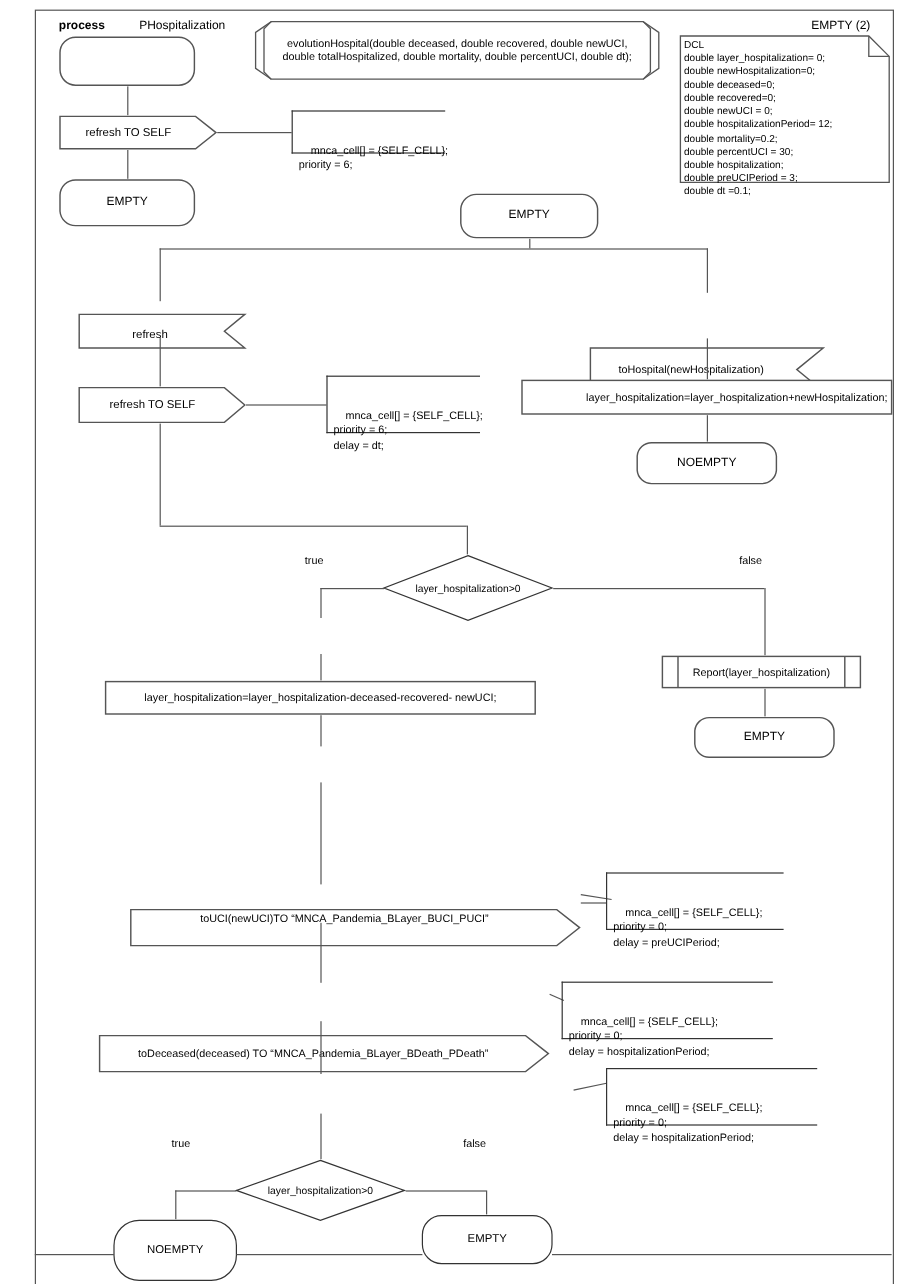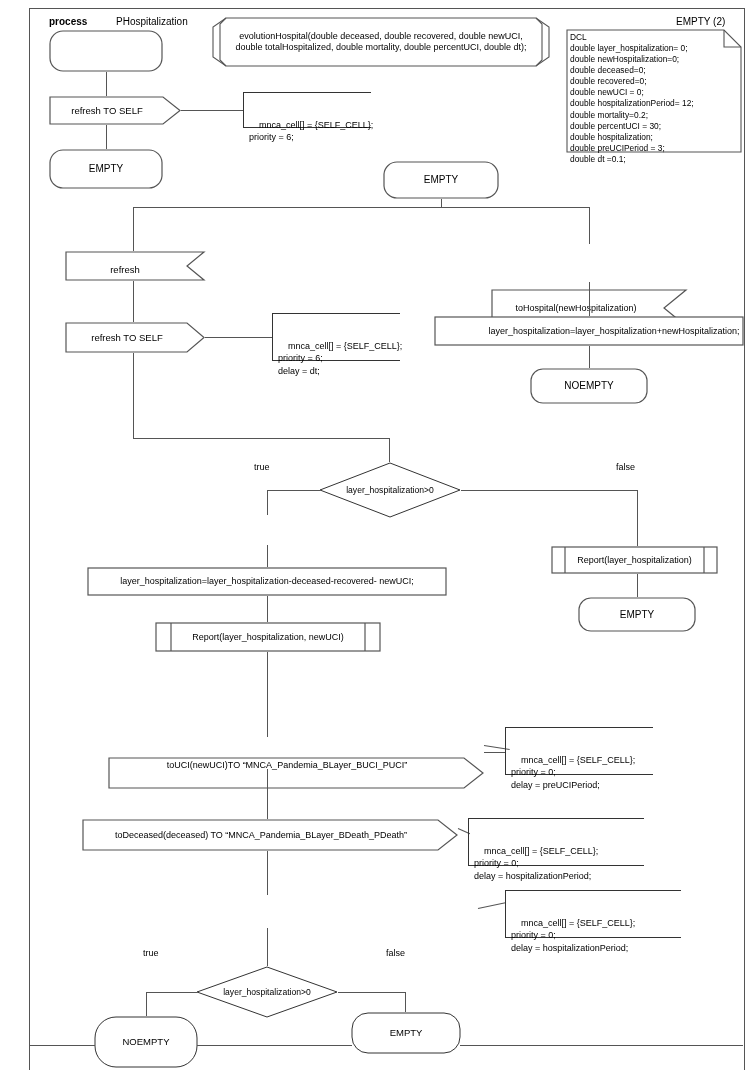--- a/index.html
+++ b/index.html
@@ -111,21 +111,21 @@
       <path d="M14,1 H102 A13,13 0 0 1 115,13 V25 A13,13 0 0 1 102,37 H14 A13,13 0 0 1 1,25 V13 A13,13 0 0 1 14,1 Z" fill="#fff" stroke="#555" stroke-width="1.2"></path>
     </svg>
     <div class="cap" style="font-size:10px;">EMPTY</div>
   </div>
 
   <div class="line vline" style="left:441px;top:199px;height:8px;"></div>
   <div class="line hline" style="left:133px;top:207px;width:457px;"></div>
   <div class="line vline" style="left:133px;top:207px;height:44px;"></div>
   <div class="line vline" style="left:589px;top:207px;height:37px;"></div>
 
-  <div class="shape" style="left:65px;top:251px;width:140px;height:38px;">
+  <div class="shape" style="left:65px;top:261px;width:140px;height:38px;">
     <svg width="140" height="30" viewBox="0 0 140 30">
       <path d="M1,1 H139 L122,15 L139,29 H1 Z" fill="#fff" stroke="#555" stroke-width="1.2"></path>
     </svg>
     <div class="cap" style="font-size:9.5px;padding-right:20px;">refresh</div>
   </div>
 
   <div class="line vline" style="left:133px;top:281px;height:41px;"></div>
 
   <div class="shape" style="left:65px;top:322px;width:140px;height:31px;">
     <svg width="140" height="31" viewBox="0 0 140 31">
@@ -191,28 +191,20 @@
 
   <div class="shape" style="left:87px;top:567px;width:360px;height:29px;">
     <svg width="360" height="29" viewBox="0 0 360 29">
       <rect x="1" y="1" width="358" height="27" fill="#fff" stroke="#555" stroke-width="1.2"></rect>
     </svg>
     <div class="cap" style="font-size:9px;">layer_hospitalization=layer_hospitalization-deceased-recovered- newUCI;</div>
   </div>
 
   <div class="line vline" style="left:267px;top:596px;height:26px;"></div>
 
-  <div class="shape" style="left:155px;top:622px;width:226px;height:30px;">
-    <svg width="226" height="30" viewBox="0 0 226 30">
-      <rect x="1" y="1" width="224" height="28" fill="#fff" stroke="#555" stroke-width="1.2"></rect>
-      <line x1="16" y1="1" x2="16" y2="29" stroke="#555" stroke-width="1.2"></line>
-      <line x1="210" y1="1" x2="210" y2="29" stroke="#555" stroke-width="1.2"></line>
-    </svg>
-    <div class="cap" style="font-size:9px;">Report(layer_hospitalization, newUCI)</div>
-  </div>
 
   <div class="shape" style="left:551px;top:546px;width:167px;height:28px;">
     <svg width="167" height="28" viewBox="0 0 167 28">
       <rect x="1" y="1" width="165" height="26" fill="#fff" stroke="#555" stroke-width="1.2"></rect>
       <line x1="14" y1="1" x2="14" y2="27" stroke="#555" stroke-width="1.2"></line>
       <line x1="153" y1="1" x2="153" y2="27" stroke="#555" stroke-width="1.2"></line>
     </svg>
     <div class="cap" style="font-size:9px;">Report(layer_hospitalization)</div>
   </div>
 
@@ -238,21 +230,21 @@
   <div class="line" style="left:484px;top:745px;width:26px;height:1px;transform:rotate(9deg);transform-origin:left center;"></div>
   <div class="note" style="left:505px;top:727px;width:148px;height:48px;font-size:9px;">
     <span class="nb"></span>
     <span class="nc">mnca_cell[] = {SELF_CELL};
 priority = 0;
 delay = preUCIPeriod;</span>
   </div>
 
   <div class="line vline" style="left:267px;top:769px;height:50px;"></div>
 
-  <div class="shape" style="left:82px;top:819px;width:376px;height:32px;">
+  <div class="shape" style="left:82px;top:862px;width:376px;height:32px;">
     <svg width="376" height="32" viewBox="0 0 376 32">
       <path d="M1,1 H356 L375,16 L356,31 H1 Z" fill="#fff" stroke="#555" stroke-width="1.2"></path>
     </svg>
     <div class="cap" style="font-size:9px;padding-right:18px;">toDeceased(deceased) TO “MNCA_Pandemia_BLayer_BDeath_PDeath”</div>
   </div>
 
   <div class="line" style="left:458px;top:828px;width:13px;height:1px;transform:rotate(24deg);transform-origin:left center;"></div>
   <div class="note" style="left:468px;top:818px;width:176px;height:48px;font-size:9px;">
     <span class="nb"></span>
     <span class="nc">mnca_cell[] = {SELF_CELL};

